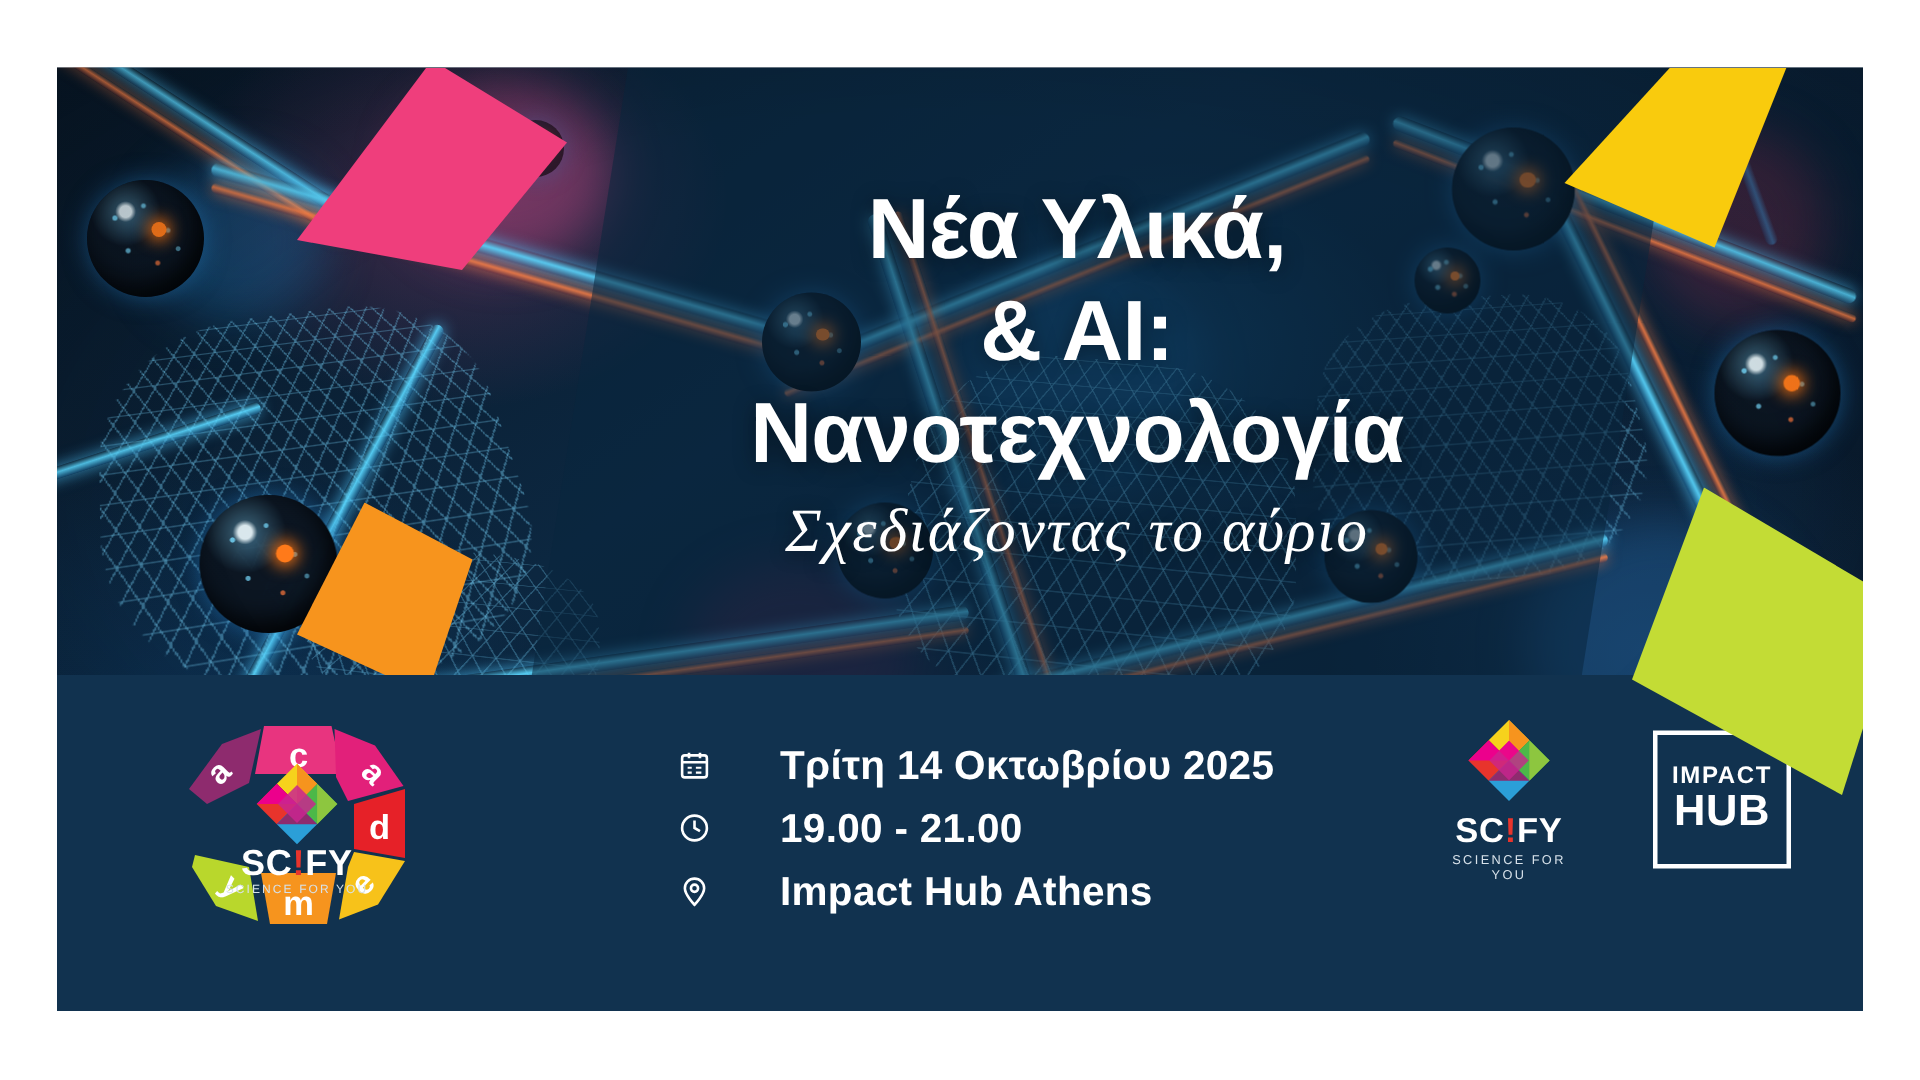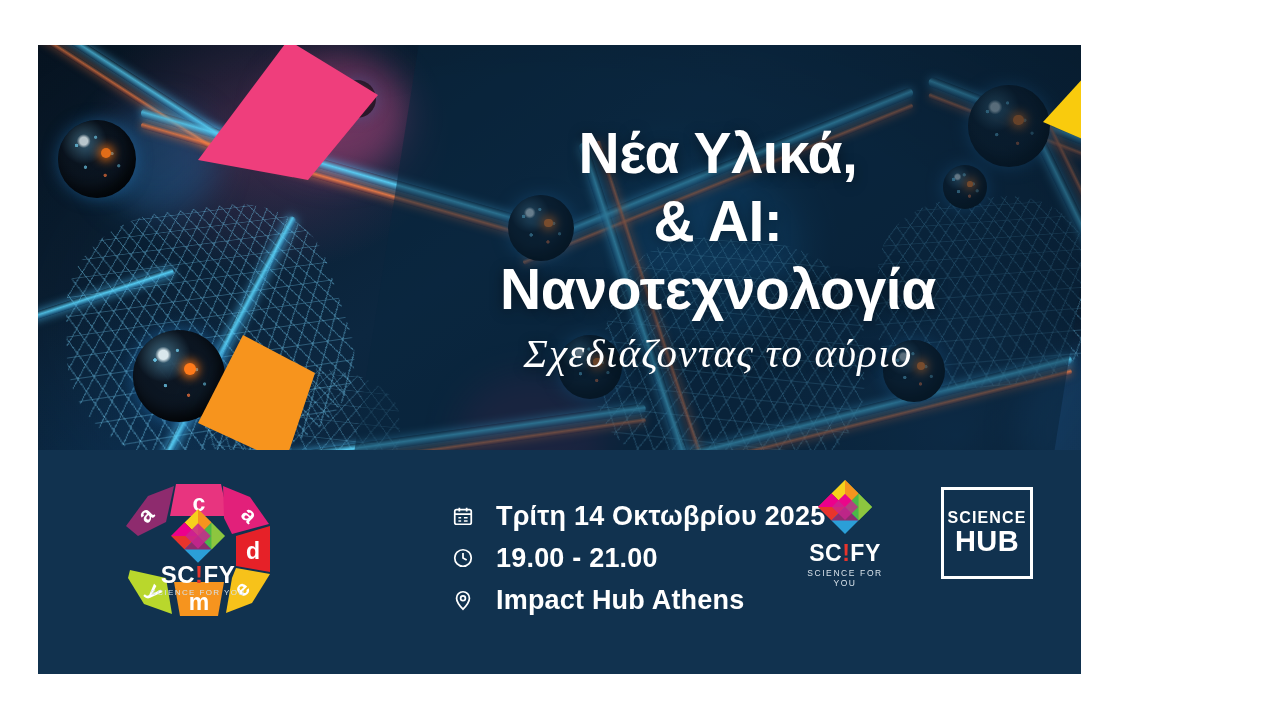--- a/index.html
+++ b/index.html
@@ -6,21 +6,21 @@
   html, body {
     width: 1280px; height: 720px;
     background: #ffffff;
     font-family: "Liberation Sans", sans-serif;
     overflow: hidden;
   }
 
   #banner {
     position: absolute;
     left: 38px; top: 45px;
-    width: 1043px; height: 629px;
+    width: 1204px; height: 629px;
     overflow: hidden;
     background: #0b1f33;
   }
 
   
   .bg-scene {
     position: absolute; inset: 0;
     background:
       radial-gradient(ellipse 260px 200px at 22% 14%, rgba(150,60,110,0.40), transparent 70%),
       radial-gradient(ellipse 220px 180px at 62% 30%, rgba(20,90,140,0.42), transparent 70%),
@@ -161,22 +161,22 @@
   .academy { position: absolute; left: 80px; top: 20px; width: 160px; height: 160px; }
   .academy svg { width: 100%; height: 100%; display: block; }
 
   
   .details {
     position: absolute;
     left: 410px; top: 45px;
   }
   .detail-row {
     display: flex;
-    align-items: center;
     height: 42px;
+    gap: 24px;
   }
   .detail-icon {
     width: 30px; height: 30px;
     margin-right: 18px;
     display: flex; align-items: center; justify-content: center;
     color: #ffffff;
   }
   .detail-icon svg { display: block; }
   .detail-text {
     color: #ffffff;
@@ -411,19 +411,19 @@
               <polygon points="-16,-16 16,-16 16,16 -16,16" fill="#c9268f" opacity="0.8"></polygon>
               <polygon points="-16,-16 0,-16 0,0 -16,0" fill="#ec008c" opacity="0.9"></polygon>
             </g>
           </svg>
         </div>
         <div class="scify-word"><span>SC</span><span class="bang">!</span><span>FY</span></div>
         <div class="scify-tag">SCIENCE FOR YOU</div>
       </div>
 
       <div class="impacthub">
-        <div class="ih-top">SCIENCE</div>
+        <div class="ih-top">IMPACT</div>
         <div class="ih-bottom">HUB</div>
       </div>
 
     </div>
   </div>
 </div>
 
 </body></html>

